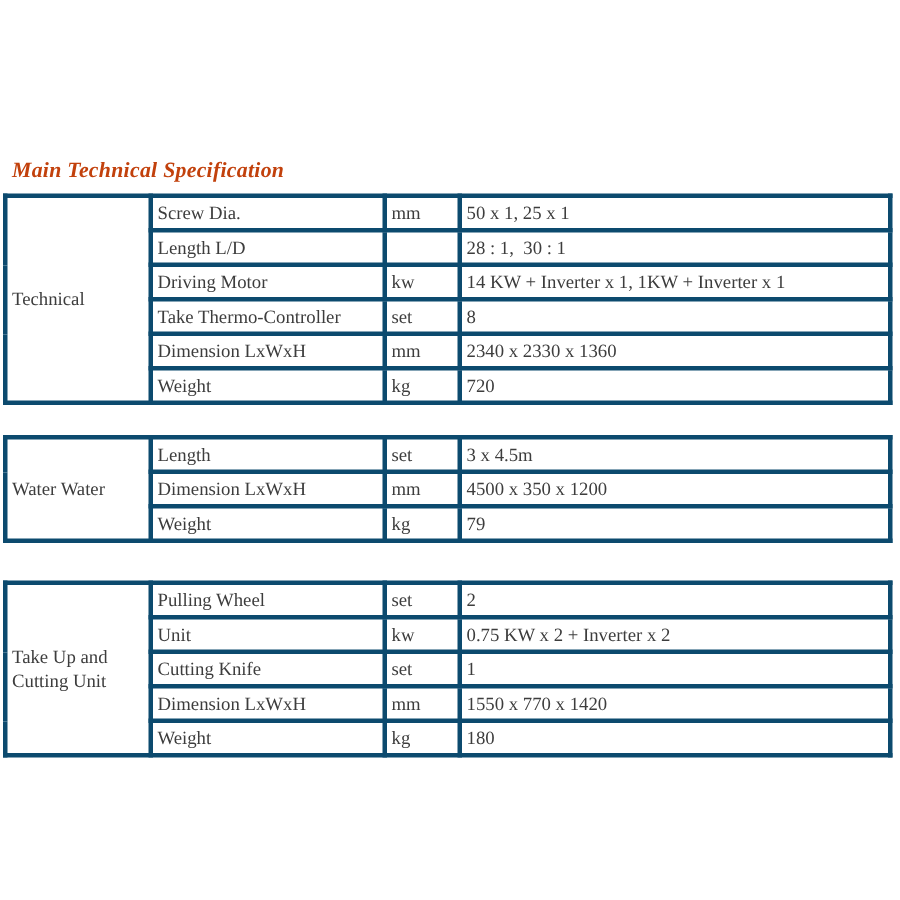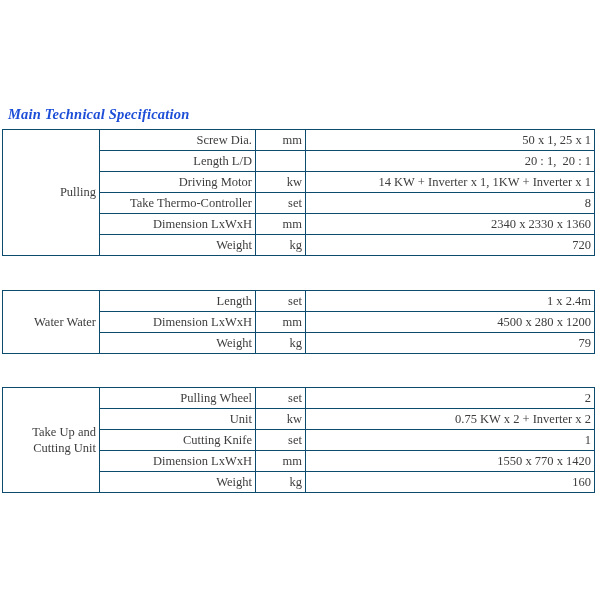--- a/index.html
+++ b/index.html
@@ -17,36 +17,36 @@
     color: #3d3d3d;
   }
   .title {
     position: absolute;
     top: 106px;
     left: 8px;
     margin: 0;
     font-size: 14.5px;
     font-weight: bold;
     font-style: italic;
-    color: #1d4ed8;
+    color: #c2410c;
     letter-spacing: 0.2px;
   }
   table.spec-table {
     position: absolute;
     left: 2px;
     width: 593px;
     border-collapse: collapse;
     table-layout: fixed;
   }
   table.spec-table.t1 { top: 129px; }
   table.spec-table.t2 { top: 290px; }
   table.spec-table.t3 { top: 387px; }
   table.spec-table td {
-    border: 1px solid #0c4a6e;
-    text-align: right;
+    border: 3px solid #0c4a6e;
+    text-align: left;
     vertical-align: middle;
     font-size: 12.5px;
     height: 20px;
     padding: 0 3px;
     line-height: 1.3;
     white-space: pre-wrap;
   }
   col.c-group { width: 97px; }
   col.c-item  { width: 156px; }
   col.c-unit  { width: 50px; }
@@ -60,29 +60,29 @@
   <div id="tables-root">
       <table class="spec-table t1">
         <colgroup>
           <col class="c-group">
           <col class="c-item">
           <col class="c-unit">
           <col class="c-value">
         </colgroup>
         <tbody>
           <tr>
-            <td rowspan="6">Pulling</td>
+            <td rowspan="6">Technical</td>
             <td>Screw Dia.</td>
             <td>mm</td>
             <td>50 x 1, 25 x 1</td>
           </tr>
           <tr>
             <td>Length L/D</td>
             <td></td>
-            <td>20 : 1,  20 : 1</td>
+            <td>28 : 1,  30 : 1</td>
           </tr>
           <tr>
             <td>Driving Motor</td>
             <td>kw</td>
             <td>14 KW + Inverter x 1, 1KW + Inverter x 1</td>
           </tr>
           <tr>
             <td>Take Thermo-Controller</td>
             <td>set</td>
             <td>8</td>
@@ -104,26 +104,26 @@
           <col class="c-group">
           <col class="c-item">
           <col class="c-unit">
           <col class="c-value">
         </colgroup>
         <tbody>
           <tr>
             <td rowspan="3">Water Water</td>
             <td>Length</td>
             <td>set</td>
-            <td>1 x 2.4m</td>
+            <td>3 x 4.5m</td>
           </tr>
           <tr>
             <td>Dimension LxWxH</td>
             <td>mm</td>
-            <td>4500 x 280 x 1200</td>
+            <td>4500 x 350 x 1200</td>
           </tr>
           <tr>
             <td>Weight</td>
             <td>kg</td>
             <td>79</td>
           </tr>
         </tbody>
       </table>
       <table class="spec-table t3">
         <colgroup>
@@ -150,18 +150,18 @@
             <td>1</td>
           </tr>
           <tr>
             <td>Dimension LxWxH</td>
             <td>mm</td>
             <td>1550 x 770 x 1420</td>
           </tr>
           <tr>
             <td>Weight</td>
             <td>kg</td>
-            <td>160</td>
+            <td>180</td>
           </tr>
         </tbody>
       </table>
     </div>
 </div>
 
 </body></html>

